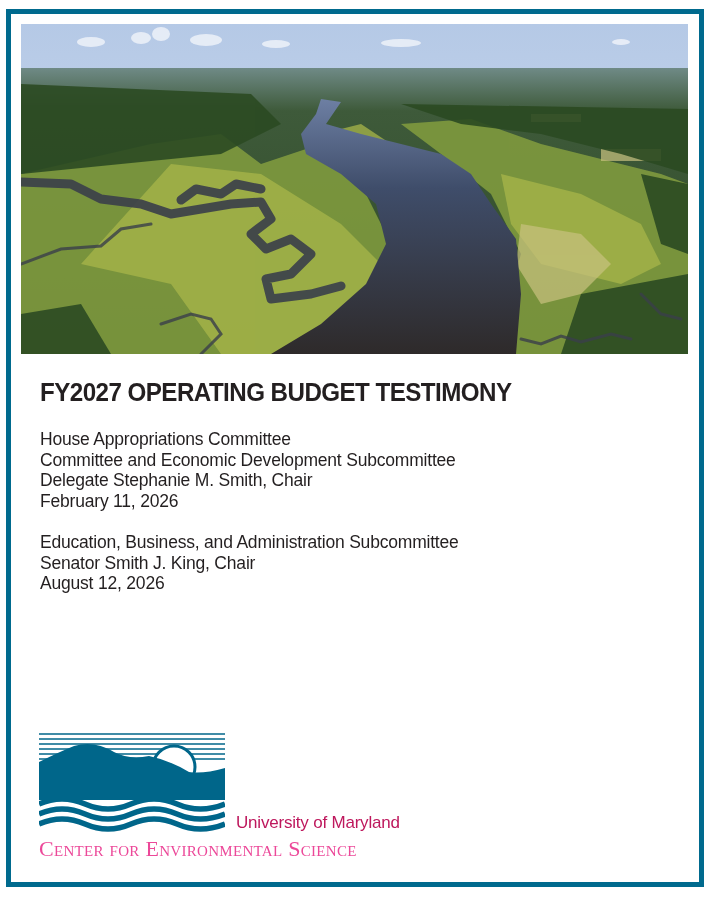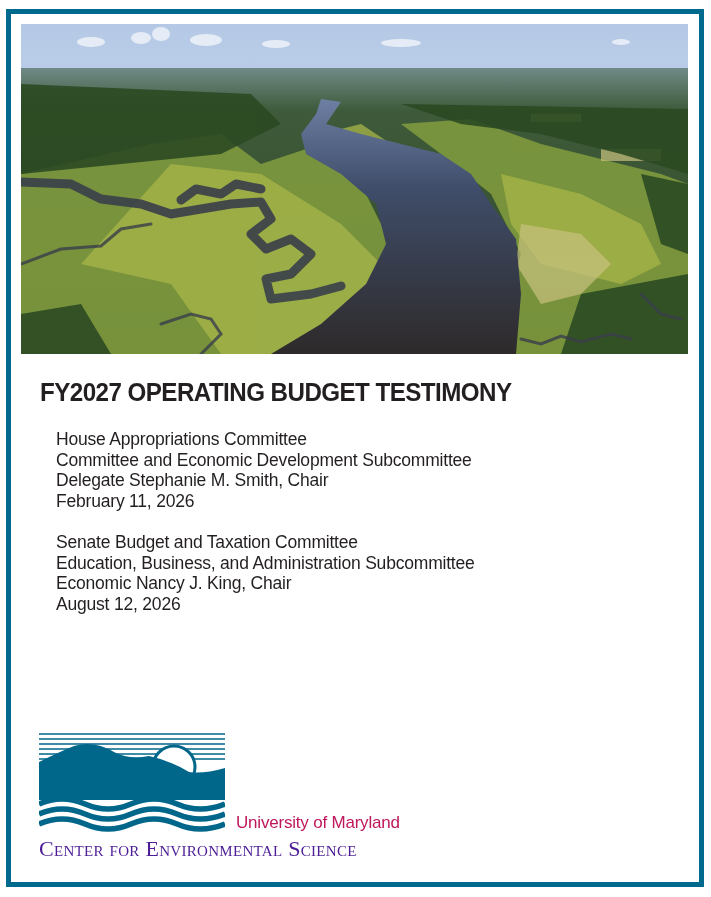--- a/index.html
+++ b/index.html
@@ -12,37 +12,37 @@
     position: absolute; left: 21px; top: 24px; width: 667px; height: 330px;
     overflow: hidden; display: block;
   }
   .title {
     position: absolute; left: 40px; top: 377px; margin: 0;
     font-family: "Liberation Sans", sans-serif; font-weight: bold;
     font-size: 26px; letter-spacing: -0.6px; color: #231f20;
     transform: scaleX(0.93); transform-origin: left top; white-space: nowrap;
   }
   .block {
-    position: absolute; left: 56px;
+    position: absolute; left: 40px;
     font-family: "Liberation Sans", sans-serif; font-size: 17.5px;
     line-height: 20.6px; color: #231f20; letter-spacing: -0.2px;
   }
   .block div { white-space: nowrap; }
   .block-house { top: 429px; }
   .block-senate { top: 532px; }
   .block-testimony { top: 632px; }
   .logo-mark { position: absolute; left: 39px; top: 732px; width: 186px; height: 100px; }
   .logo-line1 {
     position: absolute; left: 236px; top: 813px;
     font-family: "Liberation Sans", sans-serif; font-size: 17px; color: #be185d;
     white-space: nowrap; letter-spacing: -0.2px;
   }
   .logo-line2 {
     position: absolute; left: 39px; top: 836px;
-    font-family: "Liberation Serif", serif; font-size: 22px; color: #4c1d95;
+    font-family: "Liberation Serif", serif; font-size: 22px; color: #ec4899;
     white-space: nowrap; letter-spacing: 0.3px; font-variant: small-caps;
   }
 </style>
 </head>
 <body>
 
 <div class="frame"></div>
 
 <svg class="photo" viewBox="0 0 667 330" preserveAspectRatio="none">
   <defs>
@@ -115,23 +115,22 @@
 <h1 class="title">FY2027 OPERATING BUDGET TESTIMONY</h1>
 
 <div class="block block-house">
   <div>House Appropriations Committee</div>
   <div>Committee and Economic Development Subcommittee</div>
   <div>Delegate Stephanie M. Smith, Chair</div>
   <div>February 11, 2026</div>
 </div>
 
 <div class="block block-senate">
-  <div>Senate Budget and Taxation Committee</div>
   <div>Education, Business, and Administration Subcommittee</div>
-  <div>Economic Nancy J. King, Chair</div>
+  <div>Senator Smith J. King, Chair</div>
   <div>August 12, 2026</div>
 </div>
 
 <div class="block block-testimony">
 </div>
 
 <svg class="logo-mark" viewBox="0 0 186 100">
 
   <g stroke="#00668a" stroke-width="1.6">
     <line x1="0" y1="2" x2="186" y2="2"></line>

